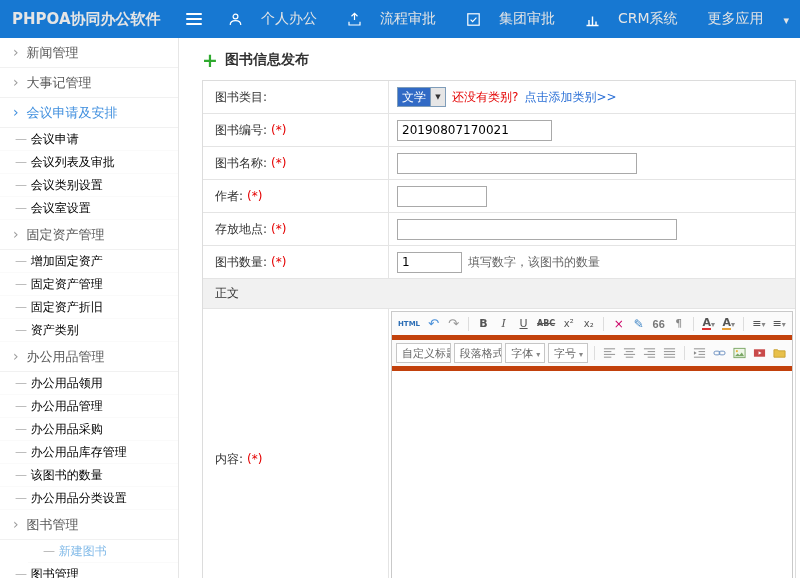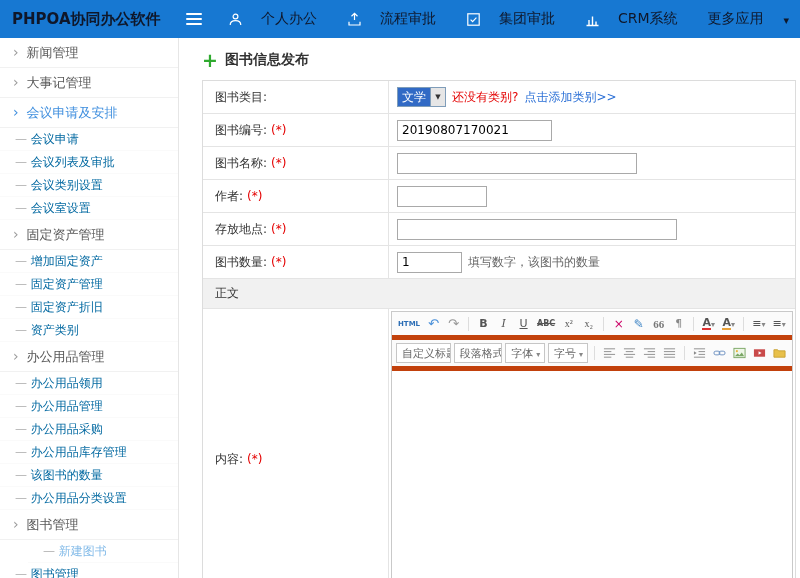--- a/index.html
+++ b/index.html
@@ -1,37 +1,37 @@
 <!DOCTYPE html>
 <html><head>
 <meta charset="utf-8">
 <style>
   *{margin:0;padding:0;box-sizing:border-box;}
   html,body{width:800px;height:578px;overflow:hidden;}
   body{font-family:"DejaVu Sans","Liberation Sans",sans-serif;background:#fff;}
   .app{position:relative;width:800px;height:578px;overflow:hidden;background:#fff;}
 
   
-  .topbar{position:absolute;top:0;left:0;right:0;height:38px;background:#1778d2;display:flex;align-items:center;color:#0f172a;}
+  .topbar{position:absolute;top:0;left:0;right:0;height:38px;background:#1778d2;display:flex;align-items:center;color:#e5e5e5;}
   .logo{width:172px;padding-left:12px;font-size:15px;font-weight:bold;white-space:nowrap;}
   .burger{width:44px;display:flex;flex-direction:column;gap:3px;align-items:center;cursor:pointer;}
   .burger i{display:block;width:16px;height:2px;background:#fff;border-radius:1px;}
   .nav{display:flex;align-items:center;gap:30px;margin-left:12px;font-size:14px;}
   .nav-item{display:flex;align-items:center;gap:18px;cursor:pointer;white-space:nowrap;}
   .nav-item svg{display:block;}
   .nav-caret::before{content:"▾";font-size:11px;margin-left:2px;}
 
   
   .sidebar{position:absolute;top:38px;left:0;width:179px;bottom:0;border-right:1px solid #e6e6e6;background:#fff;overflow:hidden;}
   .s-parent{height:30px;display:flex;align-items:center;gap:8px;padding-left:13px;font-size:13px;color:#595959;border-bottom:1px solid #f1f1f1;cursor:pointer;}
   .chev{color:#9a9a9a;}
   .chev::before{content:"›";font-size:14px;line-height:1;}
   .s-parent.active{color:#3e8ede;}
   .s-parent.active .chev{color:#3e8ede;}
-  .s-child{height:23px;display:flex;align-items:center;padding-left:15px;font-size:12px;color:#0369a1;cursor:pointer;border-bottom:1px solid #fafafa;}
+  .s-child{height:23px;display:flex;align-items:center;padding-left:15px;font-size:12px;color:#000000;cursor:pointer;border-bottom:1px solid #fafafa;}
   .s-child .lbl::before{content:"— ";color:#b5b5b5;}
   .s-child.active{color:#85bce9;margin-left:28px;}
 
   
   .main{position:absolute;top:38px;left:180px;right:0;bottom:0;overflow:hidden;background:#fff;}
   .page-title{display:flex;align-items:center;gap:7px;margin:13px 0 11px 22px;font-size:14px;font-weight:bold;color:#333;}
   .plus{color:#2faa2f;font-size:19px;font-weight:bold;line-height:14px;}
 
   .form{margin-left:22px;width:calc(100% - 26px);border:1px solid #dcdcdc;border-bottom:none;background:#fff;}
   .frow{display:flex;align-items:stretch;border-bottom:1px solid #e4e4e4;min-height:33px;}
@@ -55,24 +55,24 @@
   .editor{flex:1;margin:2px;border:1px solid #c9c9c9;display:flex;flex-direction:column;min-width:0;}
   .tb-row{display:flex;align-items:center;padding:3px 4px;gap:3px;background:#fbfbfb;border-bottom:5px solid #c2410c;overflow:hidden;flex:0 0 auto;}
   .tbtn{min-width:17px;height:17px;padding:0 2px;display:inline-flex;align-items:center;justify-content:center;font-size:11px;color:#555;cursor:pointer;border-radius:2px;white-space:nowrap;}
   .tbtn.html{font-size:7px;font-weight:bold;color:#2b6db5;}
   .tbtn.undo{color:#4a90d9;font-size:13px;}
   .tbtn.redo{color:#999;font-size:13px;}
   .tbtn.b{font-weight:bold;}
   .tbtn.it{font-style:italic;font-family:"DejaVu Serif",serif;}
   .tbtn.u{text-decoration:underline;}
   .tbtn.abc{text-decoration:line-through;font-size:8px;font-weight:bold;}
-  .tbtn.sm{font-size:10px;font-family:Liberation Serif, serif;}
+  .tbtn.sm{font-size:10px;}
   .tbtn.erase{color:#c06;font-size:12px;}
   .tbtn.brush{color:#3a82c4;font-size:12px;}
-  .tbtn.quote{font-family:Liberation Serif, serif;font-weight:bold;color:#777;font-size:11px;}
+  .tbtn.quote{font-family:Liberation Sans, sans-serif;font-weight:bold;color:#777;font-size:11px;}
   .tbtn.para{color:#888;}
   .colorA{font-weight:bold;border-bottom:2px solid #d33;line-height:11px;}
   .colorB{font-weight:bold;border-bottom:2px solid #e8a13a;line-height:11px;}
   .crt::before{content:"▾";font-size:8px;color:#888;}
   .vsep{width:1px;height:14px;background:#ddd;margin:0 3px;flex:0 0 auto;}
   .tsel{display:inline-flex;align-items:center;justify-content:space-between;height:20px;border:1px solid #c6c6c6;background:#fff;font-size:11px;color:#666;padding:0 4px 0 5px;cursor:pointer;gap:3px;white-space:nowrap;overflow:hidden;}
   .tw1{width:82px}.tw2{width:72px}.tw3{width:58px}.tw4{width:58px}
   .edit-area{flex:1;background:#fff;cursor:text;}
 </style>
 </head>

